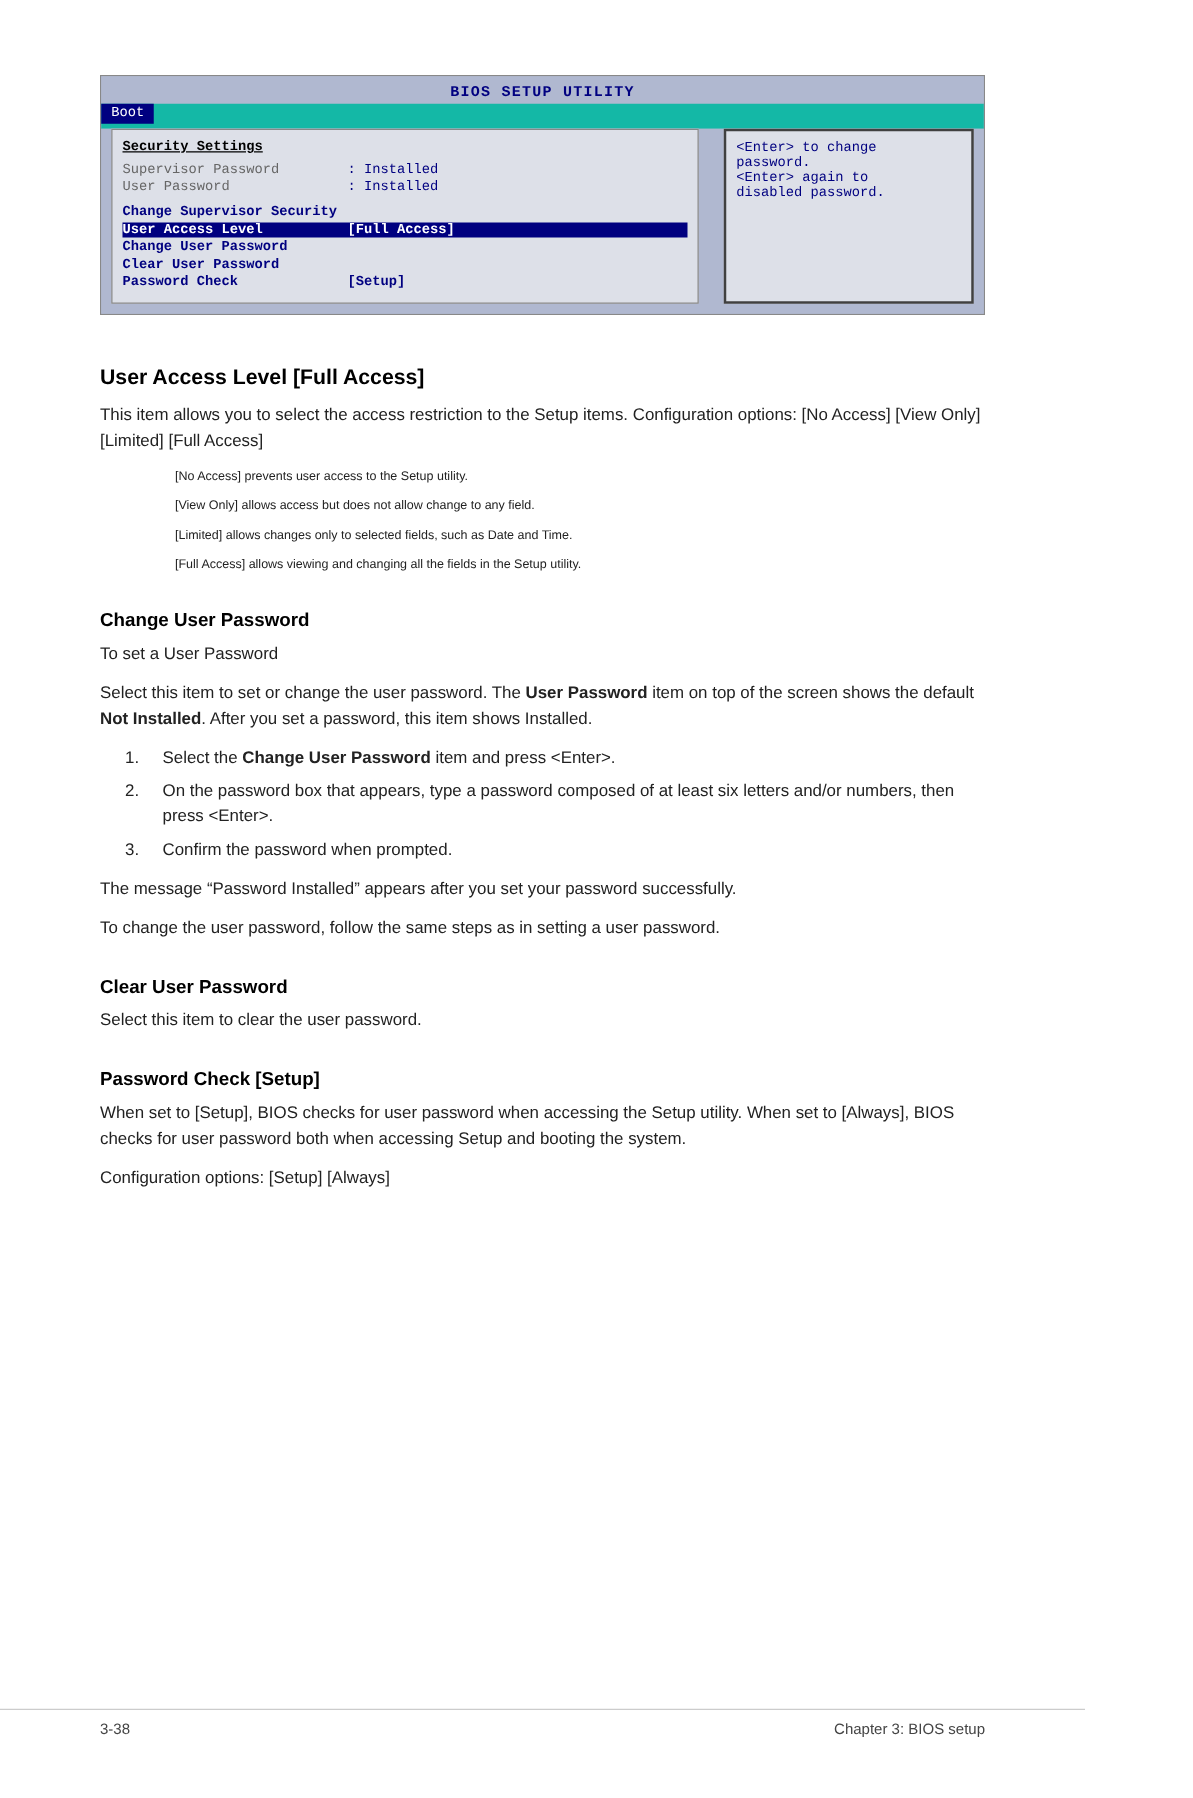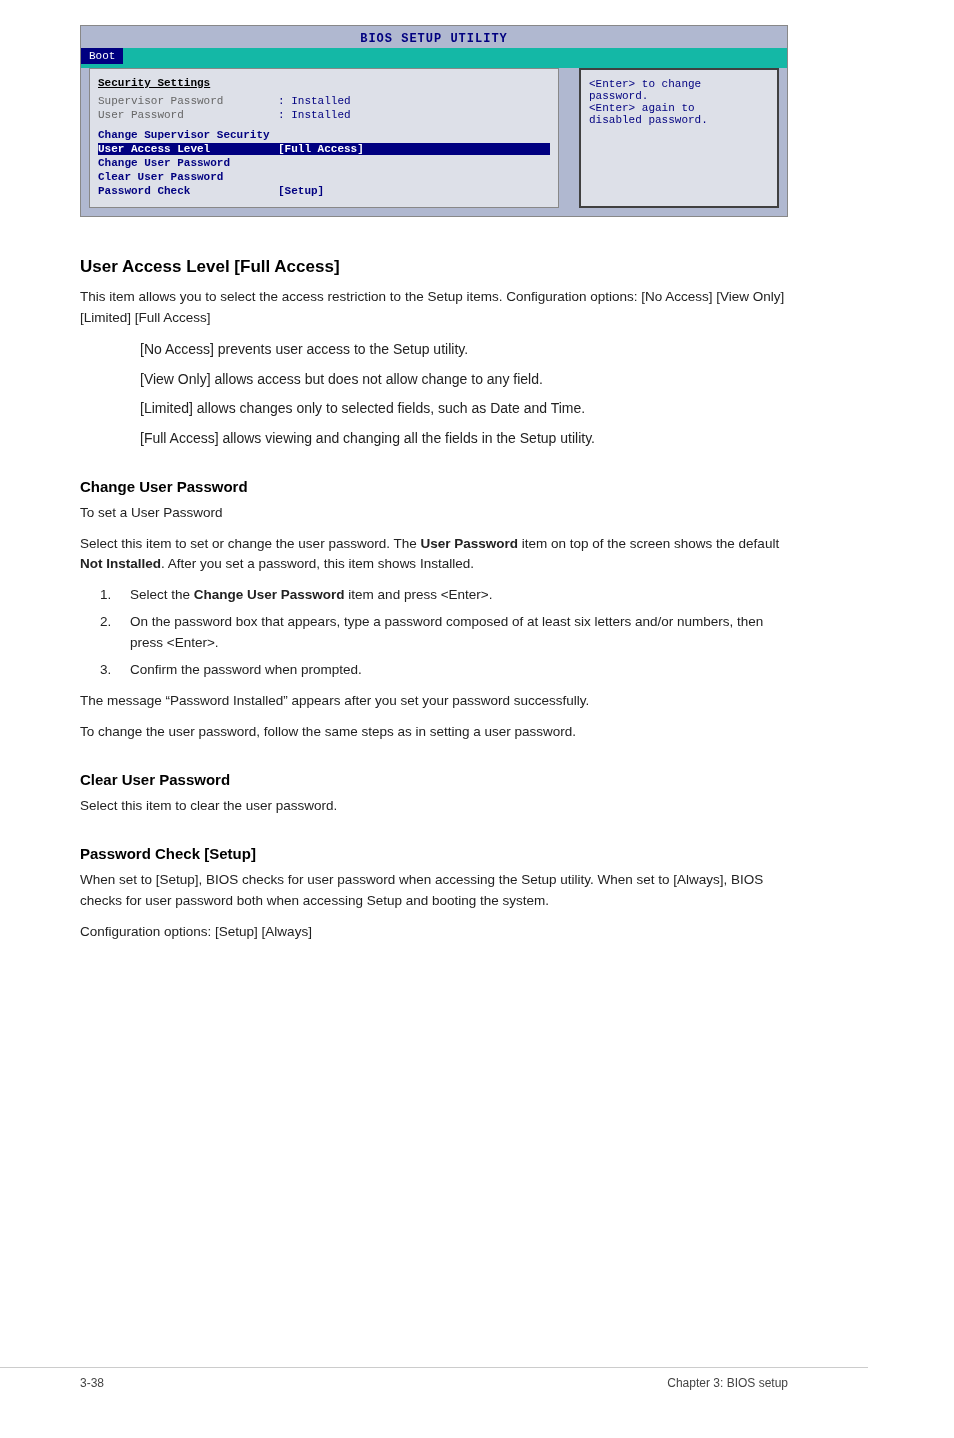--- a/index.html
+++ b/index.html
@@ -8,21 +8,21 @@
       font-size: 14px;
       background: #fff;
       color: #000;
       width: 954px;
       min-height: 1438px;
     }
 
     .page {
       width: 868px;
       min-height: 1438px;
-      padding: 25px 80px 60px 80px;
+      padding: 60px 80px 60px 80px;
       position: relative;
     }
 
     
     .bios-screenshot {
       width: 100%;
       background: #b0b8d0;
       border: 1px solid #888;
       margin-bottom: 40px;
       padding: 0;
@@ -141,21 +141,21 @@
     .body-text {
       font-size: 13.5px;
       line-height: 1.55;
       margin-bottom: 10px;
       color: #222;
     }
 
     .indented-item {
       padding-left: 60px;
       margin-bottom: 8px;
-      font-size: 14px;
+      font-size: 10px;
       line-height: 1.55;
       color: #222;
     }
 
     .numbered-list {
       padding-left: 0;
       list-style: none;
       margin-bottom: 10px;
     }
 

